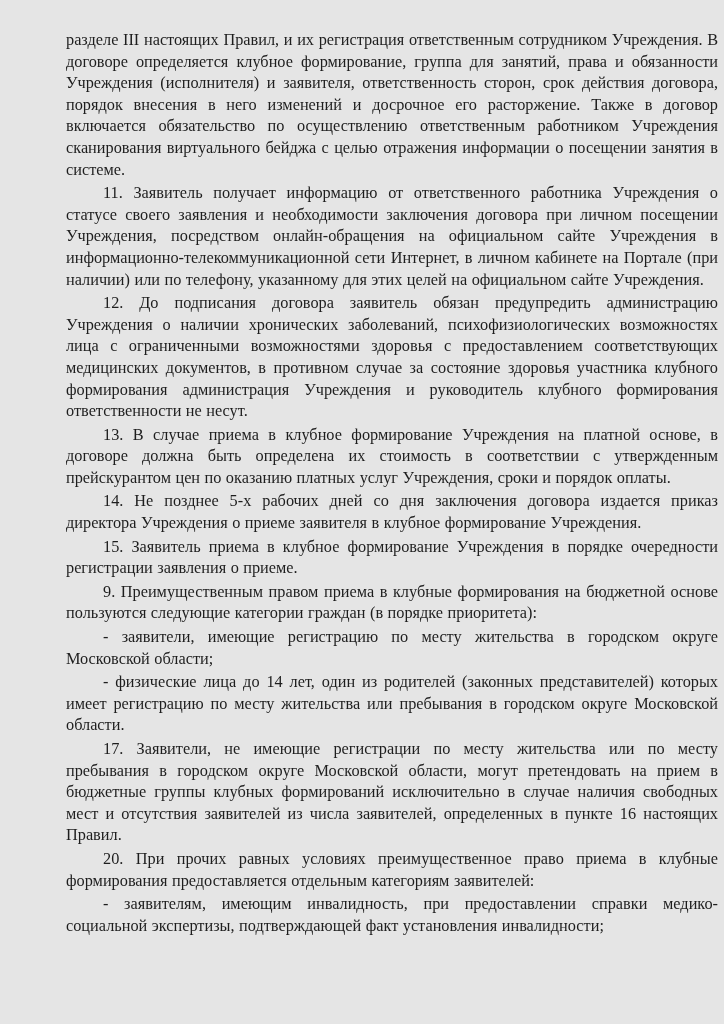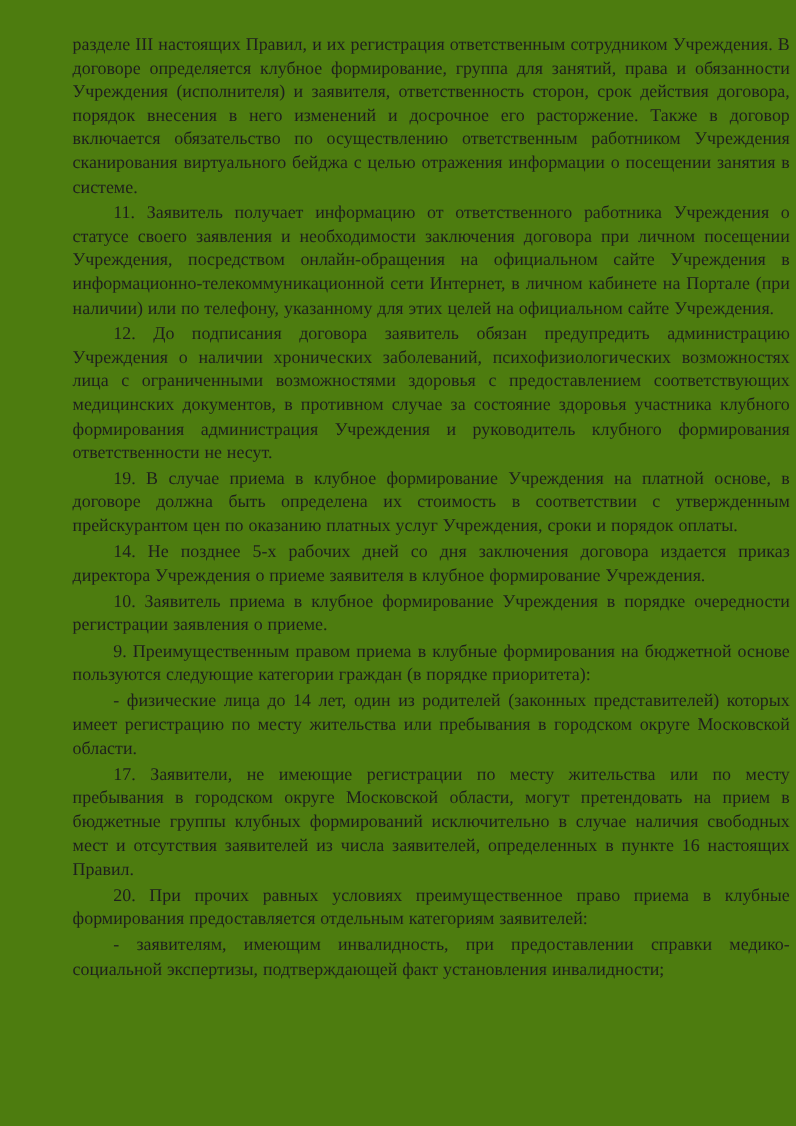--- a/index.html
+++ b/index.html
@@ -5,21 +5,21 @@
   html, body {
     margin: 0;
     padding: 0;
     background: #ffffff;
   }
   .page {
     position: relative;
     width: 724px;
     height: 1024px;
     box-sizing: border-box;
-    background: #4d7c0f;
+    background: #e5e5e5;
     padding: 29px 6px 0 66px;
     overflow: hidden;
     font-family: "Liberation Serif", "DejaVu Serif", serif;
     font-size: 16.3px;
     line-height: 21.6px;
     color: #1e1e1e;
   }
   .doc-body {
     width: 652px;
   }
@@ -35,22 +35,23 @@
   }
 </style>
 </head>
 <body>
 
 <div class="page">
   <div class="doc-body" style="color: rgb(30, 30, 30);">
       <p class="para no-indent">разделе III настоящих Правил, и их регистрация ответственным сотрудником Учреждения. В договоре определяется клубное формирование, группа для занятий, права и обязанности Учреждения (исполнителя) и заявителя, ответственность сторон, срок действия договора, порядок внесения в него изменений и досрочное его расторжение. Также в договор включается обязательство по осуществлению ответственным работником Учреждения сканирования виртуального бейджа с целью отражения информации о посещении занятия в системе.</p>
       <p class="para">11. Заявитель получает информацию от ответственного работника Учреждения о статусе своего заявления и необходимости заключения договора при личном посещении Учреждения, посредством онлайн-обращения на официальном сайте Учреждения в информационно-телекоммуникационной сети Интернет, в личном кабинете на Портале (при наличии) или по телефону, указанному для этих целей на официальном сайте Учреждения.</p>
       <p class="para">12. До подписания договора заявитель обязан предупредить администрацию Учреждения о наличии хронических заболеваний, психофизиологических возможностях лица с ограниченными возможностями здоровья с предоставлением соответствующих медицинских документов, в противном случае за состояние здоровья участника клубного формирования администрация Учреждения и руководитель клубного формирования ответственности не несут.</p>
-      <p class="para">19. В случае приема в клубное формирование Учреждения на платной основе, в договоре должна быть определена их стоимость в соответствии с утвержденным прейскурантом цен по оказанию платных услуг Учреждения, сроки и порядок оплаты.</p>
+      <p class="para">13. В случае приема в клубное формирование Учреждения на платной основе, в договоре должна быть определена их стоимость в соответствии с утвержденным прейскурантом цен по оказанию платных услуг Учреждения, сроки и порядок оплаты.</p>
       <p class="para">14. Не позднее 5-х рабочих дней со дня заключения договора издается приказ директора Учреждения о приеме заявителя в клубное формирование Учреждения.</p>
-      <p class="para">10. Заявитель приема в клубное формирование Учреждения в порядке очередности регистрации заявления о приеме.</p>
+      <p class="para">15. Заявитель приема в клубное формирование Учреждения в порядке очередности регистрации заявления о приеме.</p>
       <p class="para">9. Преимущественным правом приема в клубные формирования на бюджетной основе пользуются следующие категории граждан (в порядке приоритета):</p>
+      <p class="para">- заявители, имеющие регистрацию по месту жительства в городском округе Московской области;</p>
       <p class="para">- физические лица до 14 лет, один из родителей (законных представителей) которых имеет регистрацию по месту жительства или пребывания в городском округе Московской области.</p>
       <p class="para">17. Заявители, не имеющие регистрации по месту жительства или по месту пребывания в городском округе Московской области, могут претендовать на прием в бюджетные группы клубных формирований исключительно в случае наличия свободных мест и отсутствия заявителей из числа заявителей, определенных в пункте 16 настоящих Правил.</p>
       <p class="para">20. При прочих равных условиях преимущественное право приема в клубные формирования предоставляется отдельным категориям заявителей:</p>
       <p class="para">- заявителям, имеющим инвалидность, при предоставлении справки медико-социальной экспертизы, подтверждающей факт установления инвалидности;</p>
     </div>
 </div>
 
 </body></html>

